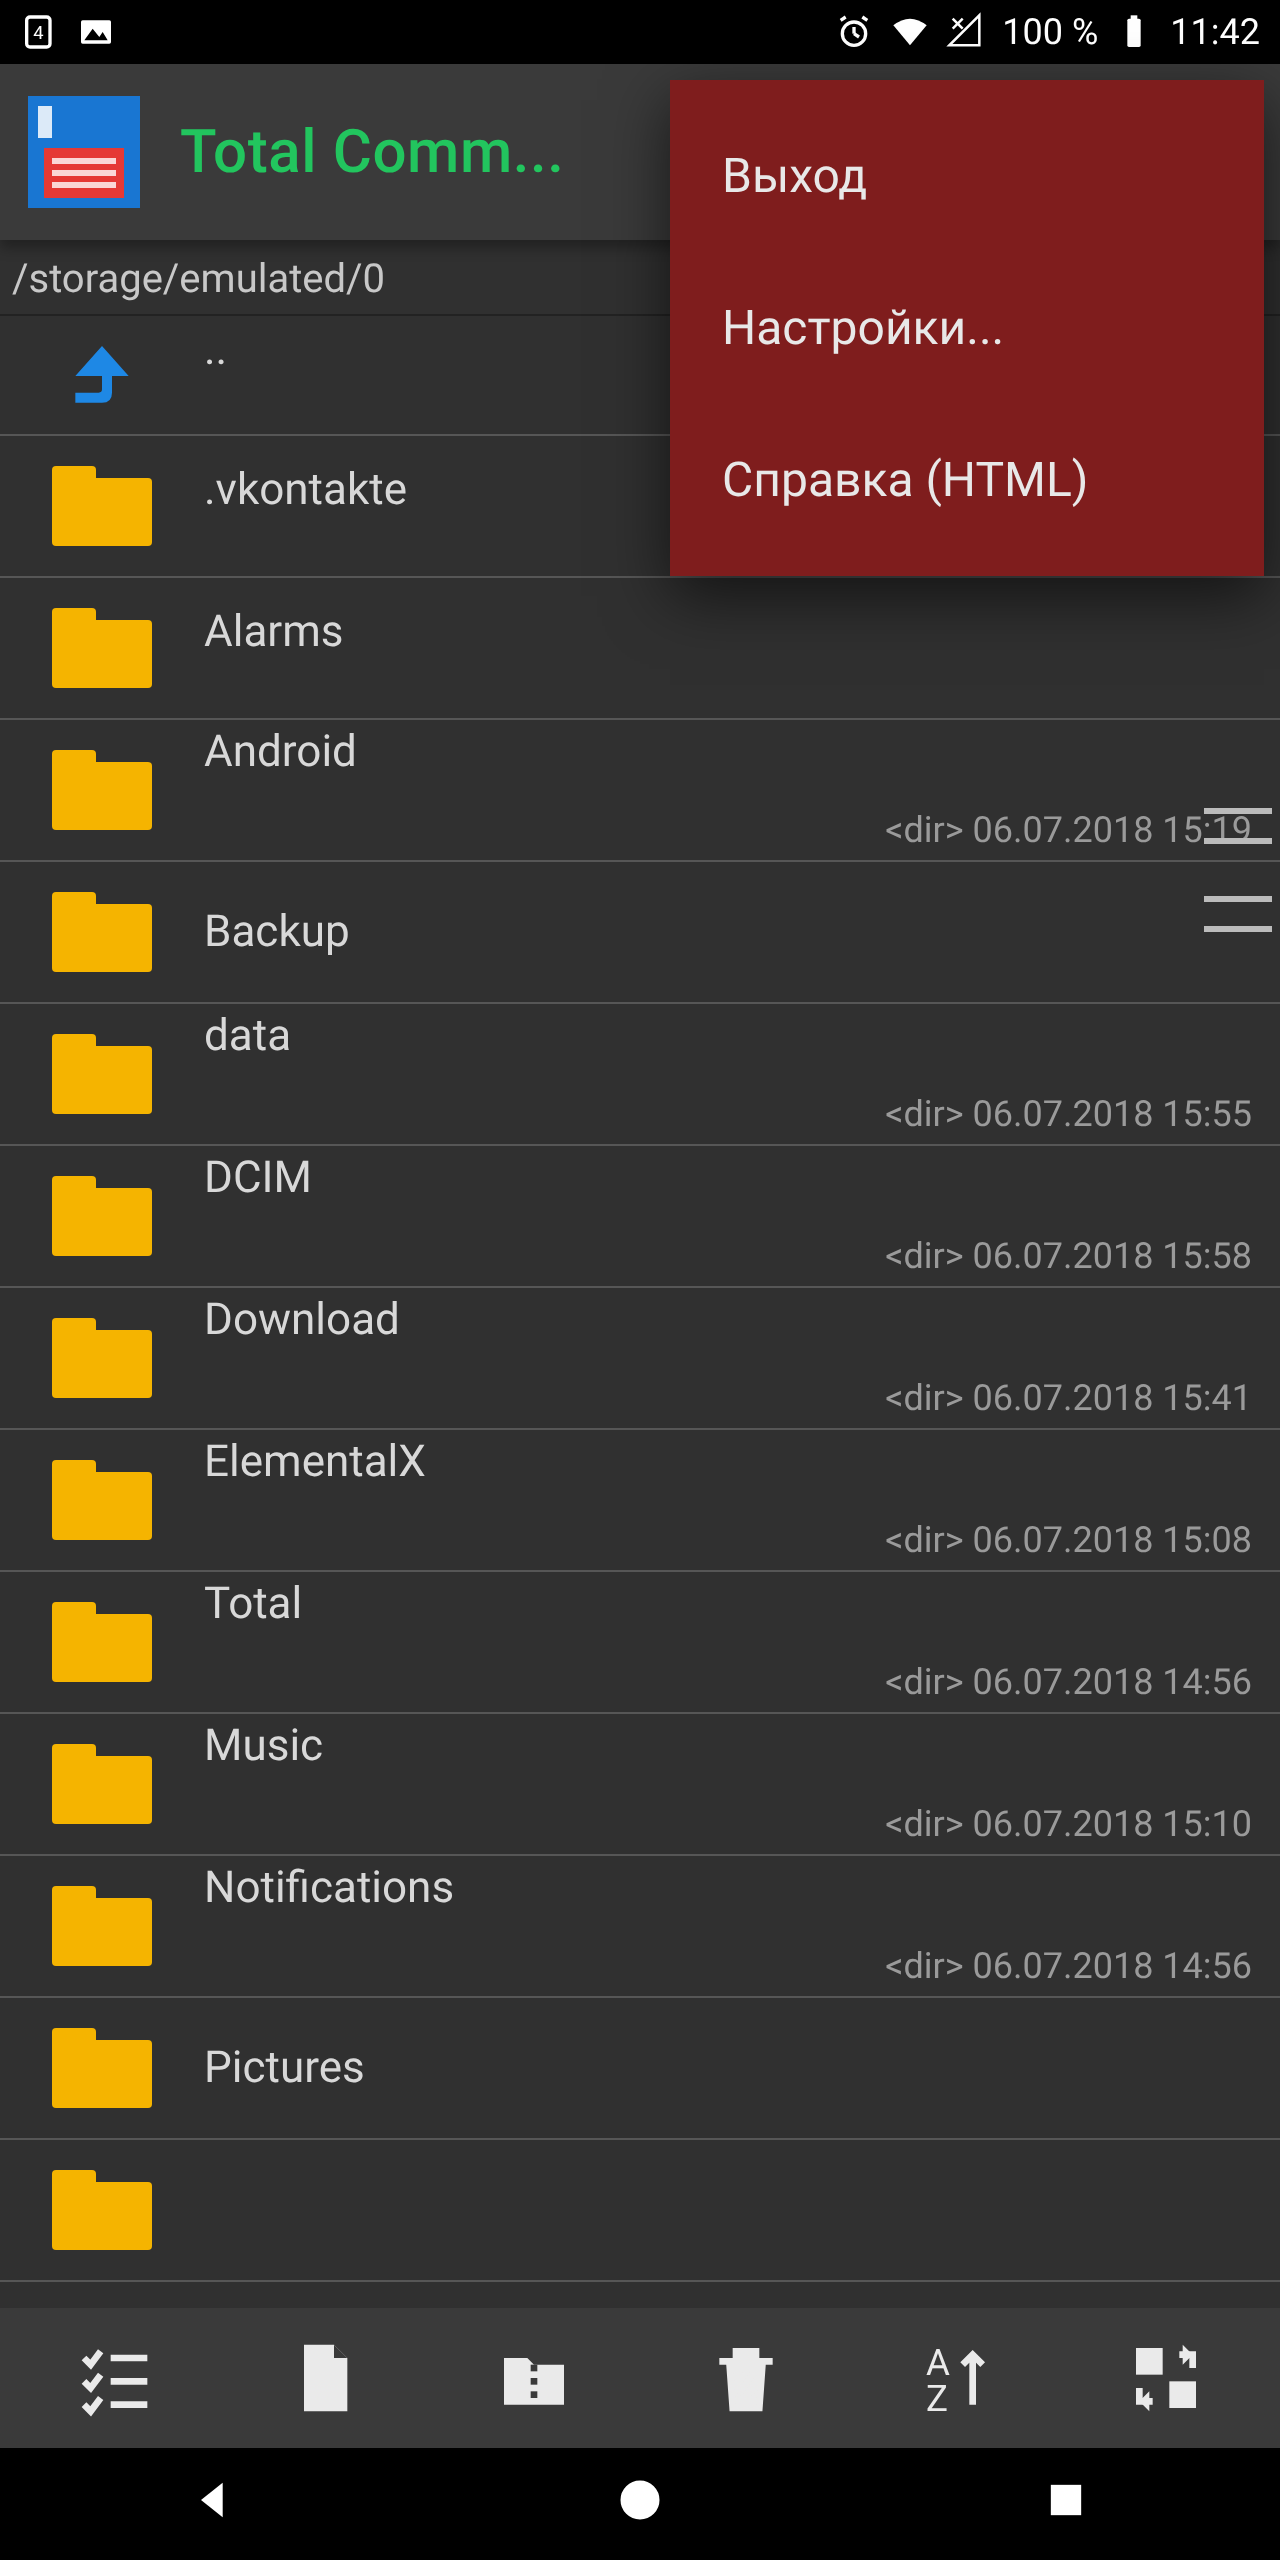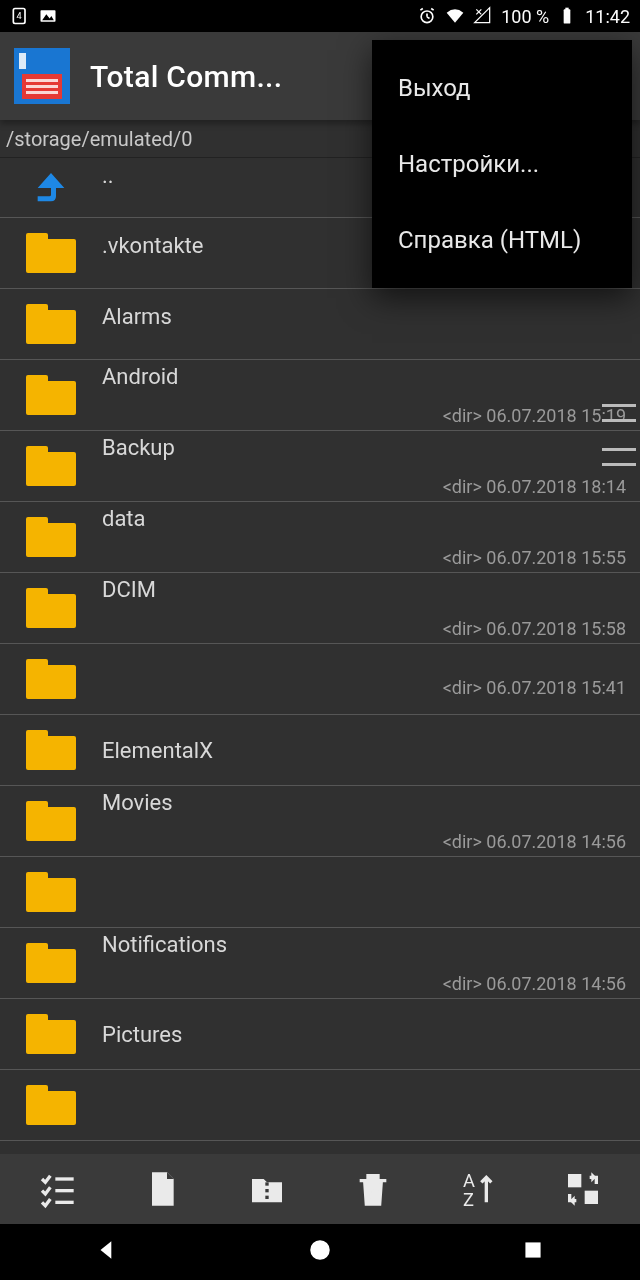--- a/index.html
+++ b/index.html
@@ -10,21 +10,21 @@
   .statusbar .left { display: flex; gap: 8px; align-items: center; }
   .statusbar .right { margin-left: auto; display: flex; gap: 8px; align-items: center; text-align: center; }
   .sb-icon { width: 20px; height: 20px; display: inline-flex; align-items: center; justify-content: center; }
   
   .appbar { height: 88px; background: #3a3a3a; display: flex; align-items: center; padding-left: 14px; gap: 20px; box-shadow: 0 4px 6px rgba(0,0,0,0.3); position: relative; z-index: 2; }
   .disk-icon { width: 56px; height: 56px; background: #1976d2; display: flex; flex-direction: column; }
   .disk-icon .top { height: 26px; display: flex; justify-content: space-between; padding: 0 5px; align-items: center;}
   .disk-icon .shutter { width: 7px; height: 16px; background: #fff; opacity: .85; margin-right: 6px; }
   .disk-icon .label { background: #e53935; flex: 1; margin: 0 8px 5px 8px; display: flex; flex-direction: column; justify-content: center; gap: 3px; }
   .disk-icon .label div { height: 3px; background: #fff; opacity: .8; margin: 0 4px; }
-  .app-title { color: #ffffff; font-size: 30px; font-weight: 500; letter-spacing: .3px; }
+  .app-title { color: #22c55e; font-size: 30px; font-weight: 500; letter-spacing: .3px; }
   
   .pathbar { height: 38px; color: #c8c8c8; font-size: 20px; display: flex; align-items: center; padding: 0 6px; border-bottom: 1px solid #222; }
   
   .filelist { flex: 1; overflow: hidden; background: #303030; }
   .row { height: 71px; display: flex; align-items: center; padding-right: 14px; border-bottom: 1px solid #565656; position: relative; }
   .row.up { height: 60px; }
   .row .iconcell { width: 102px; display: flex; align-items: center; justify-content: center; }
   .row .textcell { flex: 1; display: flex; flex-direction: column; justify-content: center; }
   .row .name { color: #d8d8d8; font-size: 22px; }
   .row .meta { color: #9a9a9a; font-size: 18px; text-align: right; margin-top: 16px; }
@@ -40,21 +40,21 @@
   .sidelines { position: absolute; right: 0; top: 404px; width: 42px; display: flex; flex-direction: column; gap: 26px; align-items: center; z-index: 5; }
   .sidelines .lineset { width: 34px; height: 18px; border-top: 3px solid #bbb; border-bottom: 3px solid #bbb; }
   
   .toolbar { height: 70px; background: #3a3a3a; display: flex; align-items: center; justify-content: space-around; padding: 0 4px; }
   .tbtn { width: 48px; height: 48px; display: flex; align-items: center; justify-content: center; }
   .tbtn svg { width: 40px; height: 40px; fill: #eaeaea; }
   
   .navbar { height: 56px; background: #000; display: flex; align-items: center; justify-content: space-around; }
   .navbtn svg { width: 26px; height: 26px; fill: #fff; }
   
-  .menu { position: absolute; top: 40px; right: 8px; width: 260px; background: #000000; box-shadow: 0 10px 30px rgba(0,0,0,.6); z-index: 20; padding: 10px 0; }
+  .menu { position: absolute; top: 40px; right: 8px; width: 297px; background: #7f1d1d; box-shadow: 0 10px 30px rgba(0,0,0,.6); z-index: 20; padding: 10px 0; }
   .menu-item { height: 76px; display: flex; align-items: center; padding: 0 26px; color: #e8e8e8; font-size: 24px; }
   .battxt { font-size: 18px; }
 </style>
 </head>
 <body>
 
 <div class="screen">
 
   <div class="statusbar">
     <div class="left">
@@ -161,21 +161,20 @@
       <div class="name">Android</div>
       <div class="meta">&lt;dir&gt;  06.07.2018  15:19</div>
     </div>
         </div>
         <div class="row">
     <div class="iconcell">
             <div class="folder"></div>
           </div>
     <div class="textcell">
       <div class="name">Backup</div>
-      <div class="meta">&lt;dir&gt;  06.07.2018  18:14</div>
     </div>
         </div>
         <div class="row">
     <div class="iconcell">
             <div class="folder"></div>
           </div>
     <div class="textcell">
       <div class="name">data</div>
       <div class="meta">&lt;dir&gt;  06.07.2018  15:55</div>
     </div>
@@ -187,44 +186,50 @@
     <div class="textcell">
       <div class="name">DCIM</div>
       <div class="meta">&lt;dir&gt;  06.07.2018  15:58</div>
     </div>
         </div>
         <div class="row">
     <div class="iconcell">
             <div class="folder"></div>
           </div>
     <div class="textcell">
+      <div class="name">Download</div>
       <div class="meta">&lt;dir&gt;  06.07.2018  15:41</div>
     </div>
         </div>
         <div class="row">
     <div class="iconcell">
             <div class="folder"></div>
           </div>
     <div class="textcell">
       <div class="name">ElementalX</div>
-    </div>
-        </div>
-        <div class="row">
-    <div class="iconcell">
-            <div class="folder"></div>
-          </div>
-    <div class="textcell">
-      <div class="name">Movies</div>
+      <div class="meta">&lt;dir&gt;  06.07.2018  15:08</div>
+    </div>
+        </div>
+        <div class="row">
+    <div class="iconcell">
+            <div class="folder"></div>
+          </div>
+    <div class="textcell">
+      <div class="name">Total</div>
       <div class="meta">&lt;dir&gt;  06.07.2018  14:56</div>
     </div>
         </div>
         <div class="row">
     <div class="iconcell">
             <div class="folder"></div>
           </div>
+    <div class="textcell">
+      <div class="name">Music</div>
+      <div class="meta">&lt;dir&gt;  06.07.2018  15:10</div>
+    </div>
         </div>
         <div class="row">
     <div class="iconcell">
             <div class="folder"></div>
           </div>
     <div class="textcell">
       <div class="name">Notifications</div>
       <div class="meta">&lt;dir&gt;  06.07.2018  14:56</div>
     </div>
         </div>

